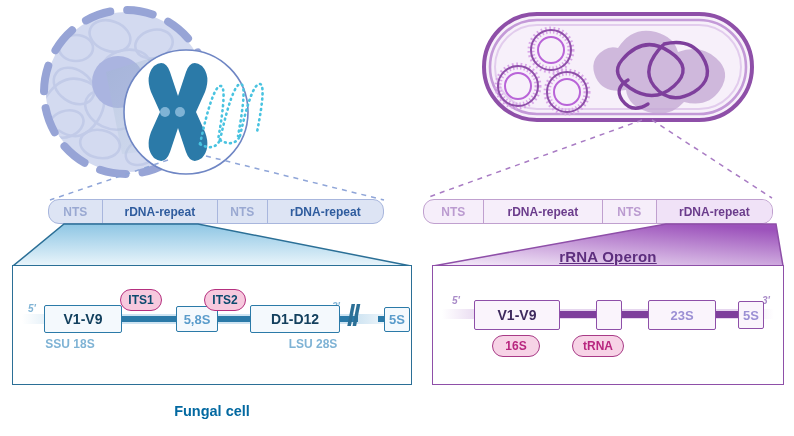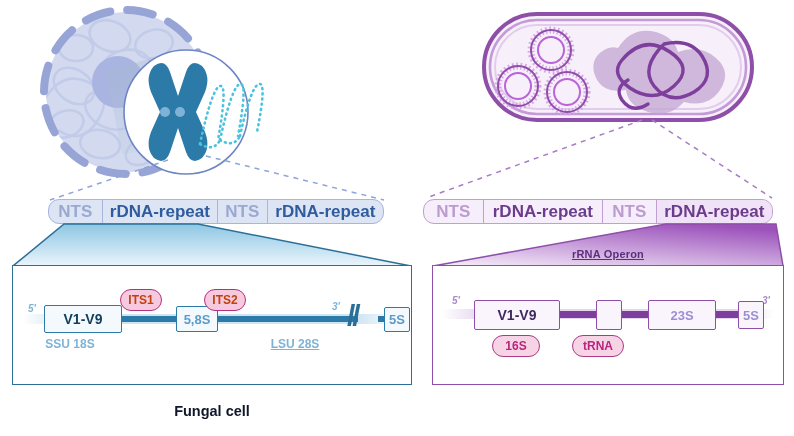--- a/index.html
+++ b/index.html
@@ -11,21 +11,21 @@
   .stage{position:absolute;left:0;top:0;width:794px;height:436px;}
   .abs{position:absolute;}
 
   
   .ntsbar{
     position:absolute;display:flex;align-items:stretch;
     border-radius:11px;overflow:hidden;box-sizing:border-box;
   }
   .ntsbar .seg{
     display:flex;align-items:center;justify-content:center;
-    font-size:17px;font-weight:bold;box-sizing:border-box;
+    font-size:12px;font-weight:bold;box-sizing:border-box;
     white-space:nowrap;
   }
   
   .nts-f{left:48px;top:199px;width:336px;height:25px;
     border:1.3px solid #a8b6dd;background:#dde4f4;}
   .nts-f .seg{border-right:1.3px solid #a8b6dd;}
   .nts-f .seg:last-child{border-right:none;}
   .nts-f .nts{color:#9aa9d2;font-weight:bold;}
   .nts-f .rep{color:#2f5c9e;}
   
@@ -41,21 +41,21 @@
   .panel{position:absolute;box-sizing:border-box;background:#fff;}
   .panel-f{left:12px;top:265px;width:400px;height:120px;
     border:1.6px solid #2b6f96;}
   .panel-b{left:432px;top:265px;width:352px;height:120px;
     border:1.6px solid #8e4fa8;}
 
   .funnel{position:absolute;}
 
   .opTitle{
     position:absolute;left:432px;top:248px;width:352px;
-    text-align:center;font-size:11px;font-weight:bold;
+    text-align:center;font-size:15px;font-weight:bold;
     color:#5d2e7e;text-decoration:underline;letter-spacing:.2px;
   }
 
   
   .gmap{position:absolute;}
   .gbox{
     position:absolute;box-sizing:border-box;
     display:flex;align-items:center;justify-content:center;
     border-radius:2px;white-space:nowrap;
   }
@@ -69,32 +69,32 @@
 
   .sublabel{position:absolute;font-size:12px;font-weight:bold;
     color:#7fb3d5;text-align:center;white-space:nowrap;}
 
   .badge{
     position:absolute;box-sizing:border-box;
     display:flex;align-items:center;justify-content:center;
     border-radius:999px;white-space:nowrap;
     font-weight:bold;font-size:12px;
   }
-  .badge-its{background:#f7c9de;border:1.7px solid #b5307f;color:#c2410c;}
+  .badge-its{background:#f7c9de;border:1.7px solid #b5307f;color:#0c4a6e;}
   .badge-bac{background:#f7d3e6;border:1.7px solid #a83a86;color:#b8267f;}
 
   .prime{position:absolute;font-size:10px;font-weight:bold;font-style:italic;}
   .prime-f{color:#7fb3d5;}
   .prime-b{color:#a98bc8;}
 
   .slash{position:absolute;font-size:30px;font-weight:bold;color:#2b6f96;
     letter-spacing:-3px;line-height:1;}
 
   
-  .caption{position:absolute;font-size:14.5px;font-weight:bold;color:#0f172a;
+  .caption{position:absolute;font-size:14.5px;font-weight:bold;color:#0369a1;
     text-align:center;white-space:nowrap;}
 </style>
 </head>
 <body>
 
 <div class="stage">
 
   <svg class="abs" style="left:14px;top:4px;" width="260" height="185" viewBox="0 0 260 185">
     <defs>
       <clipPath id="nucClip">
@@ -194,21 +194,22 @@
 
     <div class="prime prime-f" style="left:16px;top:38px;">5'</div>
     <div class="prime prime-f" style="left:320px;top:36px;">3'</div>
     <div class="slash" style="left:335px;top:36px;">//</div>
 
     <div class="gbox gbox-f t-dark-blue" style="left:32px;top:40px;width:78px;height:28px;">V1-V9</div>
     <div class="sublabel" style="left:19px;top:72px;width:78px;">SSU 18S</div>
 
     <div class="gbox gbox-f t-lite-blue" style="left:164px;top:41px;width:42px;height:26px;">5,8S</div>
 
-    <div class="sublabel" style="left:238px;top:72px;width:90px;text-decoration:underline;">LSU 28S</div>
+    <div class="gbox gbox-f t-dark-blue" style="left:238px;top:40px;width:90px;height:28px;">D1-D12</div>
+    <div class="sublabel" style="left:256px;top:72px;width:90px;">LSU 28S</div>
 
     <div class="gbox gbox-f t-lite-blue" style="left:372px;top:42px;width:26px;height:25px;">5S</div>
 
     <div class="badge badge-its" style="left:108px;top:24px;width:42px;height:22px;">ITS1</div>
     <div class="badge badge-its" style="left:192px;top:24px;width:42px;height:22px;text-align:center;">ITS2</div>
   </div>
 
   <div class="caption" style="left:62px;top:403px;width:300px;">Fungal cell</div>
 
   <svg class="abs" style="left:478px;top:8px;" width="280" height="118" viewBox="0 0 280 118">

